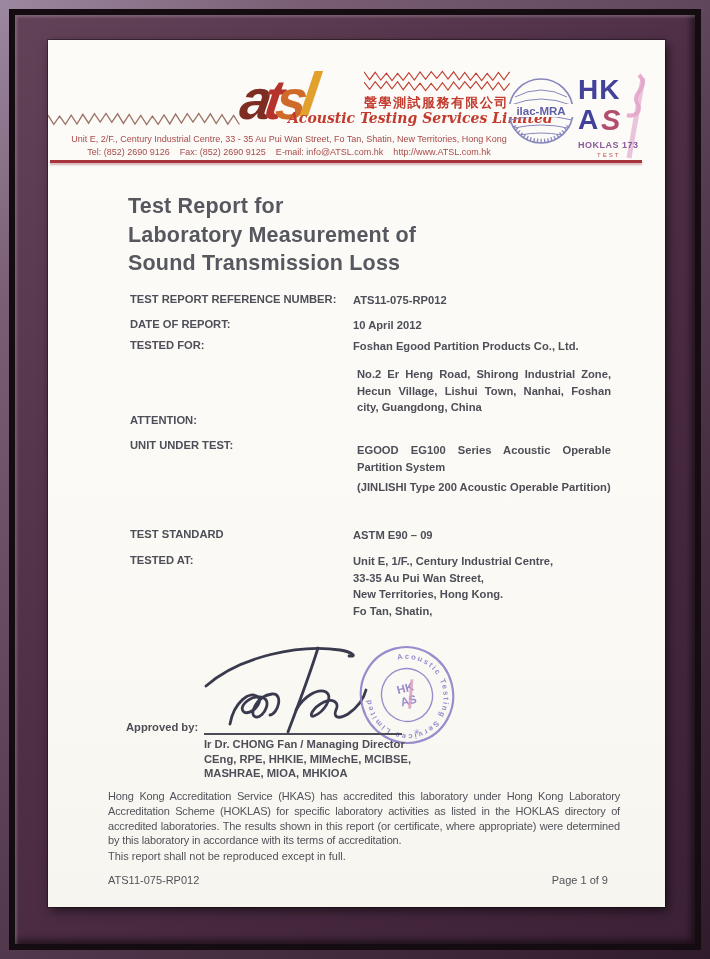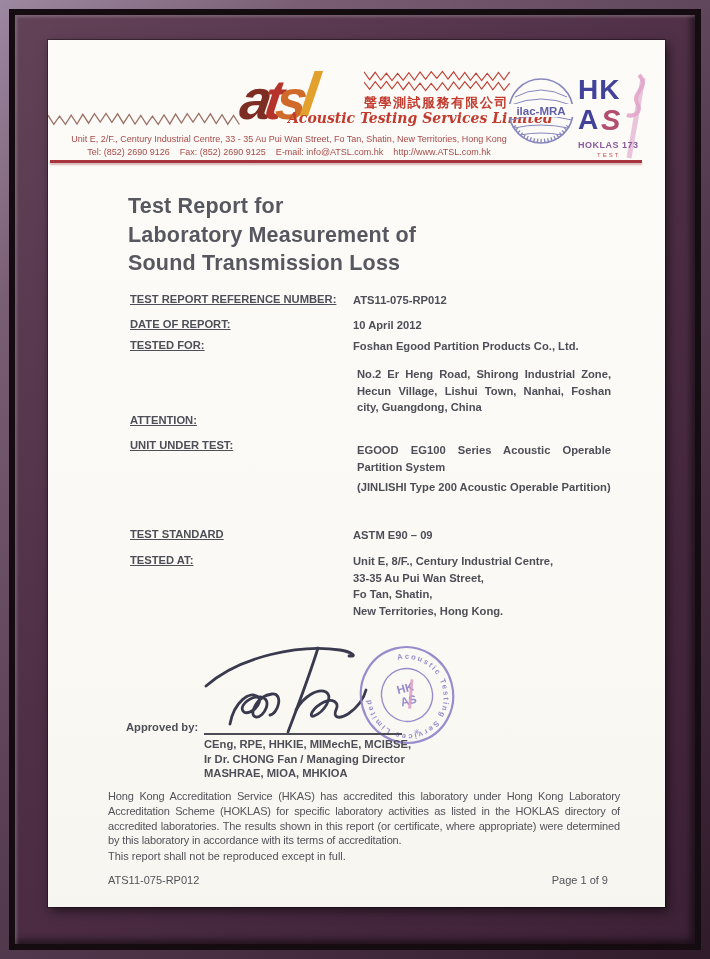--- a/index.html
+++ b/index.html
@@ -29,21 +29,21 @@
   .addr-block{left:0;top:93px;width:474px;text-align:center;color:#a84a48;font-size:9px;line-height:13px;padding-left:8px;}
   .addr-block .ln{position:static;display:block;white-space:pre;}
   .rule-red{left:2px;top:120px;width:592px;height:2.5px;background:#a5343c;
     box-shadow:0 2px 2px rgba(170,95,105,.45);}
   
   .doc-title{left:80px;top:152px;font-size:21.5px;font-weight:bold;color:#57575f;
     line-height:28.5px;letter-spacing:.2px;}
   .doc-title div{position:static;}
   
   .f-row{left:82px;display:flex;width:492px;}
-  .f-label{position:static;flex:0 0 223px;font-size:11.2px;font-weight:bold;color:#4e4e58;line-height:14px;text-decoration:underline;}
+  .f-label{position:static;flex:0 0 223px;font-size:11.2px;font-weight:bold;color:#4e4e58;line-height:14px;}
   .f-value{position:static;width:262px;font-size:11.2px;font-weight:bold;color:#4e4e58;line-height:16.5px;}
   .f-value p{position:static;margin:4px;}
   .f-value.justify p{text-align:justify;}
   .f-value .f-line{position:static;}
   
   .sig-svg{left:152px;top:600px;}
   .stamp-svg{left:310px;top:604px;opacity:.92;}
   .approved{left:78px;top:681px;font-size:11.2px;font-weight:bold;color:#4e4e58;}
   .sig-line{left:156px;top:693px;width:198px;height:1.5px;background:#4c4c56;}
   .sig-names{left:156px;top:697px;font-size:11.2px;font-weight:bold;color:#4e4e58;line-height:14.5px;}
@@ -154,24 +154,24 @@
         </div>
         <div class="f-row" style="top: 487px;">
           <span class="f-label">TEST STANDARD</span>
           <div class="f-value">
             <div class="f-line">ASTM E90 – 09</div>
           </div>
         </div>
         <div class="f-row" style="top: 513px;">
           <span class="f-label">TESTED AT:</span>
           <div class="f-value">
-            <div class="f-line">Unit E, 8/F., Century Industrial Centre,</div>
+            <div class="f-line">Unit E, 1/F., Century Industrial Centre,</div>
             <div class="f-line">33-35 Au Pui Wan Street,</div>
+            <div class="f-line">New Territories, Hong Kong.</div>
             <div class="f-line">Fo Tan, Shatin,</div>
-            <div class="f-line">New Territories, Hong Kong.</div>
           </div>
         </div>
       </div>
 
     <svg class="sig-svg" width="168" height="96" viewBox="0 0 168 96">
       <g fill="none" stroke="#3a3a4e" stroke-width="2.8" stroke-linecap="round">
         <path d="M6,46 C40,16 100,4 140,10 C152,12 158,17 149,16"></path>
         <path d="M118,8 C108,40 97,68 88,92"></path>
         <path d="M30,84 C34,62 50,50 58,57 C64,63 50,76 44,72 C38,68 48,56 60,57 C74,58 64,78 56,77 C48,76 56,56 72,54 C84,53 78,74 70,75"></path>
         <path d="M96,70 C104,56 118,48 126,52 C134,57 124,72 114,76 C108,78 112,68 124,62 C132,58 140,62 136,70 C133,77 138,80 148,74 C158,67 164,58 166,50"></path>
@@ -191,22 +191,22 @@
         <text x="50" y="94" text-anchor="middle" font-size="8" fill="#9183c9">✳</text>
         <text x="50" y="49" text-anchor="middle" font-size="12" font-weight="bold" fill="#9183c9">HK</text>
         <text x="50" y="62" text-anchor="middle" font-size="12" font-weight="bold" fill="#9183c9">AS</text>
         <path d="M59,38 L49,66" stroke="#d892bc" stroke-width="3" opacity=".8"></path>
       </g>
     </svg>
 
     <div class="approved">Approved by:</div>
     <div class="sig-line"></div>
     <div class="sig-names">
+      <div>Ir Dr. CHONG Fan / Managing Director</div>
       <div>CEng, RPE, HHKIE, MIMechE, MCIBSE,</div>
-      <div>Ir Dr. CHONG Fan / Managing Director</div>
       <div>MASHRAE, MIOA, MHKIOA</div>
     </div>
 
     <div class="foot-para">Hong Kong Accreditation Service (HKAS) has accredited this laboratory under Hong Kong Laboratory Accreditation Scheme (HOKLAS) for specific laboratory activities as listed in the HOKLAS directory of accredited laboratories. The results shown in this report (or certificate, where appropriate) were determined by this laboratory in accordance with its terms of accreditation.</div>
     <div class="foot-notice">This report shall not be reproduced except in full.</div>
     <div class="foot-row">
       <span>ATS11-075-RP012</span>
       <span>Page 1 of 9</span>
     </div>
 

